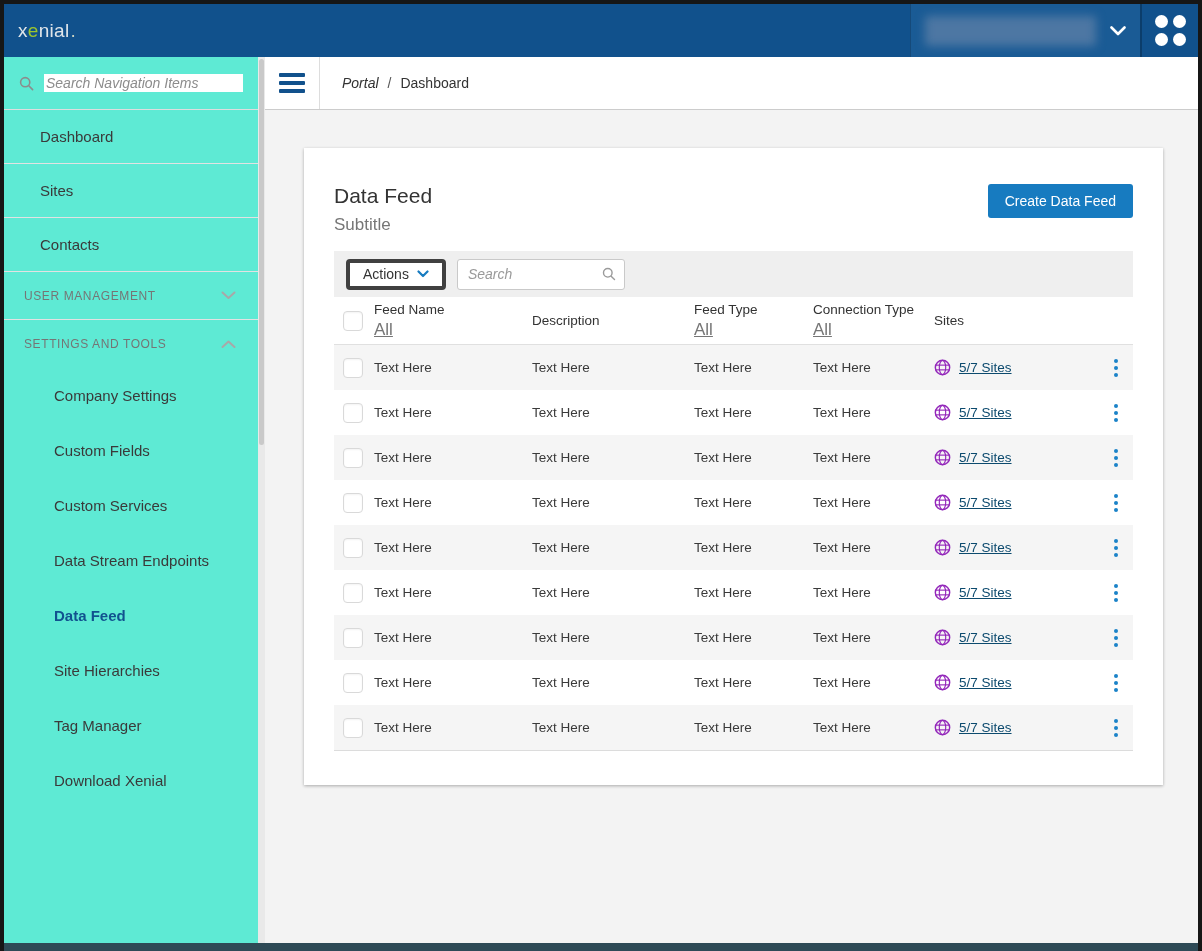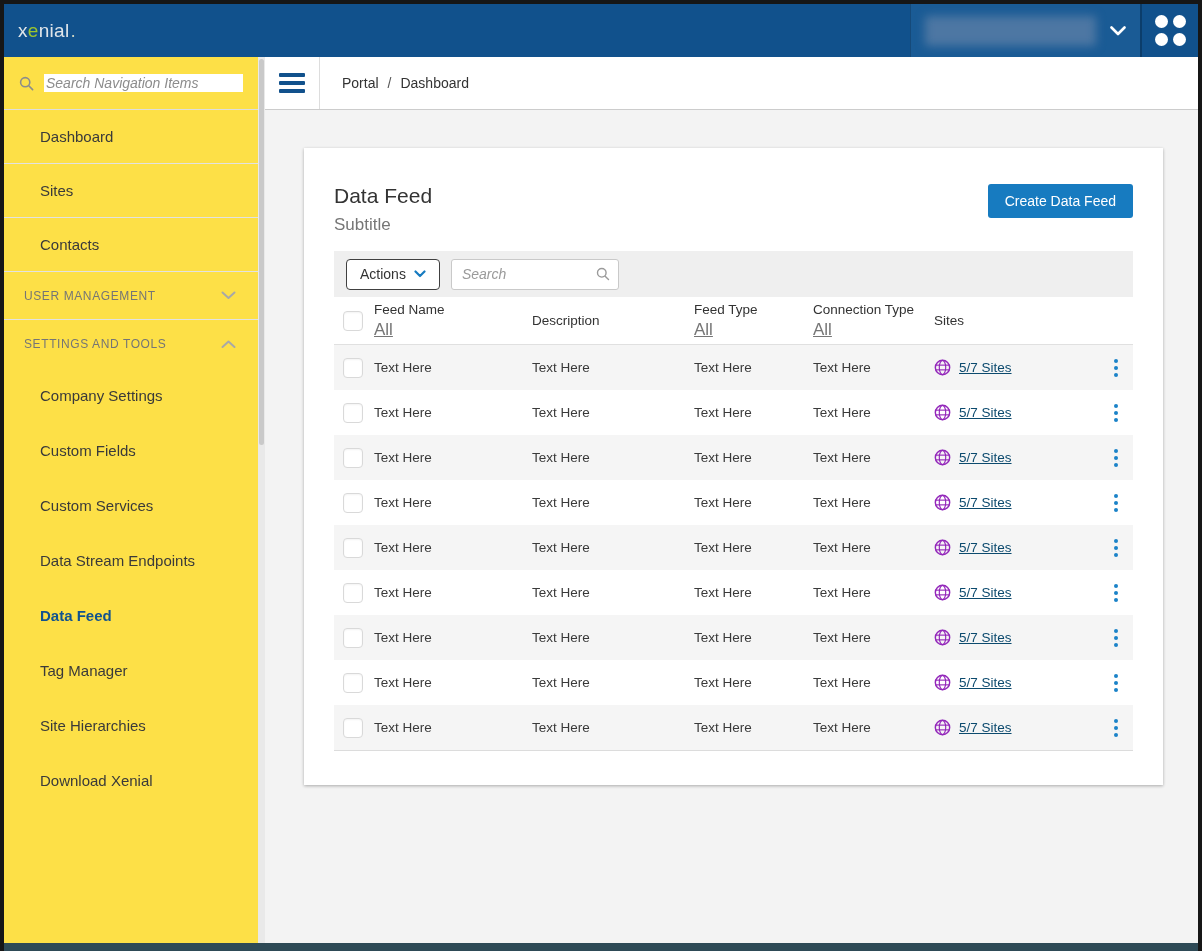--- a/index.html
+++ b/index.html
@@ -20,60 +20,60 @@
   .user-box { width: 230px; background: #1a5b95; border-left: 1px solid rgba(0,0,0,.18);
               display: flex; align-items: center; padding: 0 14px; cursor: pointer; }
   .redacted { flex: 1; height: 30px; margin-right: 14px; border-radius: 2px;
               background: #4d77a3; filter: blur(5px); }
   .top-divider { width: 2px; background: #0b3d6b; }
   .apps-box { width: 56px; display: flex; align-items: center; justify-content: center; cursor: pointer; }
   .apps-grid { display: grid; grid-template-columns: 13px 13px; grid-gap: 5px; }
   .apps-grid i { width: 13px; height: 13px; border-radius: 50%; background: #fff; }
   
   .body-row { flex: 1; display: flex; min-height: 0; }
-  .sidebar-wrap { flex: 0 0 261px; display: flex; background: #fde047; }
+  .sidebar-wrap { flex: 0 0 261px; display: flex; background: #5eead4; }
   .sidebar { width: 254px; display: flex; flex-direction: column; font-size: 15px; color: #3a3a3a; }
   .side-scroll { width: 7px; background: #e9e9e9; position: relative; }
   .side-thumb { position: absolute; top: 2px; left: 1px; width: 5px; height: 386px;
                 background: #c9c9c9; border-radius: 3px; }
   .side-search { flex: 0 0 53px; display: flex; align-items: center; gap: 10px;
                  padding: 0 15px; border-bottom: 1px solid #dedede; }
   .side-search input { border: none; outline: none; flex: 1; font-size: 14px;
                        font-family: inherit; color: #444; }
   .side-search input::placeholder { font-style: italic; color: #8c8c8c; }
   .side-item { flex: 0 0 54px; display: flex; align-items: center; padding-left: 36px;
                border-bottom: 1px solid #e2e2e2; cursor: pointer; }
   .side-section { flex: 0 0 48px; display: flex; align-items: center; justify-content: space-between;
                   padding: 0 22px 0 20px; font-size: 12px; color: #757575; letter-spacing: .6px;
                   cursor: pointer; }
   .side-section.collapsed { border-bottom: 1px solid #e2e2e2; }
-  .sub-item { flex: 0 0 55px; display: flex; align-items: center; padding-left: 36px; cursor: pointer; }
+  .sub-item { flex: 0 0 55px; display: flex; align-items: center; padding-left: 50px; cursor: pointer; }
   .sub-item.active { color: #11528f; font-weight: bold; }
   
   .main { flex: 1; display: flex; flex-direction: column; background: #f3f3f3; min-width: 0; }
   .crumb-bar { flex: 0 0 53px; background: #fff; border-bottom: 1px solid #ccc; display: flex; }
   .burger-box { width: 55px; display: flex; align-items: center; justify-content: center;
                 border-right: 1px solid #ddd; cursor: pointer; }
   .burger { display: flex; flex-direction: column; gap: 4px; }
   .burger i { width: 26px; height: 4px; background: #11518c; border-radius: 1px; }
   .crumbs { display: flex; align-items: center; padding-left: 22px; gap: 9px;
             font-size: 14px; color: #333; }
-  .crumb-link { cursor: pointer; }
+  .crumb-link { cursor: pointer; font-style: italic; }
   .crumb-sep { color: #555; }
   .content { flex: 1; padding: 38px 0 0 39px; overflow: hidden; }
   .card { width: 859px; background: #fff; box-shadow: 0 1px 3px rgba(0,0,0,.3);
           padding: 36px 30px 34px; }
   .card-head { display: flex; justify-content: space-between; align-items: flex-start; }
   .title { font-size: 21px; color: #333; }
   .subtitle { font-size: 17px; color: #767676; margin-top: 7px; }
   .create-btn { background: #177bc0; color: #fff; border: none; border-radius: 3px;
                 font-size: 14px; font-family: inherit; padding: 9px 17px; cursor: pointer; }
   .toolbar { margin-top: 16px; background: #efefef; height: 46px; padding: 0 12px;
              display: flex; align-items: center; gap: 11px; }
-  .actions-btn { background: #fff; border: 1px solid #404040; border-radius: 4px; height: 31px;
+  .actions-btn { background: #fff; border: 4px solid #404040; border-radius: 4px; height: 31px;
                  padding: 0 13px; display: flex; align-items: center; gap: 8px;
                  font-size: 14px; color: #333; font-family: inherit; cursor: pointer; }
   .search-box { position: relative; width: 168px; }
   .search-box input { width: 100%; height: 31px; border: 1px solid #c9c9c9; border-radius: 3px;
                       padding: 0 30px 0 10px; font-size: 14px; font-family: inherit; color: #444; outline: none; }
   .search-box input::placeholder { font-style: italic; color: #9a9a9a; }
   .search-box .mag { position: absolute; right: 9px; top: 8px; }
   .grid-cols { display: grid; grid-template-columns: 40px 158px 162px 119px 121px 1fr 34px; align-items: center; }
   .thead { height: 48px; border-bottom: 1px solid #e0e0e0; font-size: 13.5px; color: #333; }
   .th-stack { display: flex; flex-direction: column; gap: 3px; }
@@ -167,24 +167,24 @@
           <div class="sub-item">
             <span>Custom Services</span>
           </div>
           <div class="sub-item">
             <span>Data Stream Endpoints</span>
           </div>
           <div class="sub-item active">
             <span>Data Feed</span>
           </div>
           <div class="sub-item">
+            <span>Site Hierarchies</span>
+          </div>
+          <div class="sub-item">
             <span>Tag Manager</span>
-          </div>
-          <div class="sub-item">
-            <span>Site Hierarchies</span>
           </div>
           <div class="sub-item">
             <span>Download Xenial</span>
           </div>
       </div>
       <div class="side-scroll">
         <div class="side-thumb"></div>
       </div>
     </div>
 

